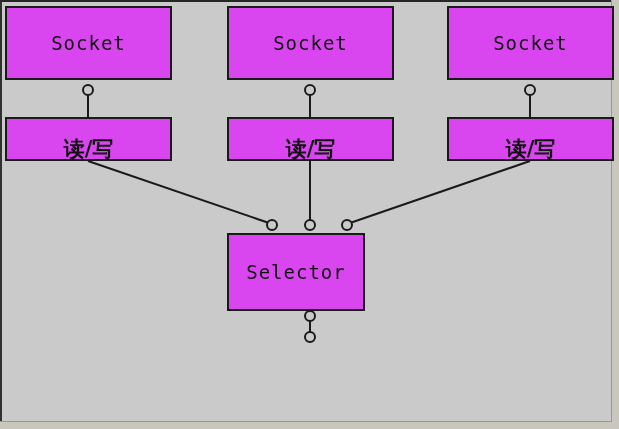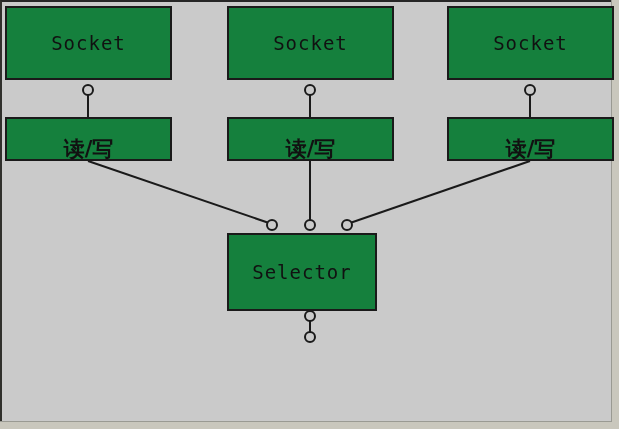--- a/index.html
+++ b/index.html
@@ -40,21 +40,21 @@
     position: absolute;
     left: 0;
     top: 0;
     width: 619px;
     height: 429px;
     overflow: visible;
   }
   .node {
     position: absolute;
     box-sizing: border-box;
-    background: #15803d;
+    background: #d946ef;
     border: 2px solid #1a1a1a;
     display: flex;
     align-items: center;
     justify-content: center;
     text-align: right;
     color: #111111;
     z-index: 3;
   }
   .node-label {
     font-family: "DejaVu Sans Mono", "Liberation Mono", monospace;
@@ -72,21 +72,21 @@
   }
   
   #socket-0 { left: 5px;   top: 6px;  width: 167px; height: 74px; }
   #socket-1 { left: 227px; top: 6px;  width: 167px; height: 74px; }
   #socket-2 { left: 447px; top: 6px;  width: 167px; height: 74px; }
   
   #rw-0 { left: 5px;   top: 117px; width: 167px; height: 44px; }
   #rw-1 { left: 227px; top: 117px; width: 167px; height: 44px; }
   #rw-2 { left: 447px; top: 117px; width: 167px; height: 44px; }
   
-  #selector { left: 227px; top: 233px; width: 150px; height: 78px; }
+  #selector { left: 227px; top: 233px; width: 138px; height: 78px; }
   #thread   { left: 227px; top: 347px; width: 167px; height: 78px; }
 </style>
 </head>
 <body>
 
 <div id="screenshot">
   <div class="canvas"></div>
   <div class="canvas-highlight"></div>
 
   <svg class="wires" viewBox="0 0 619 429" xmlns="http://www.w3.org/2000/svg">

